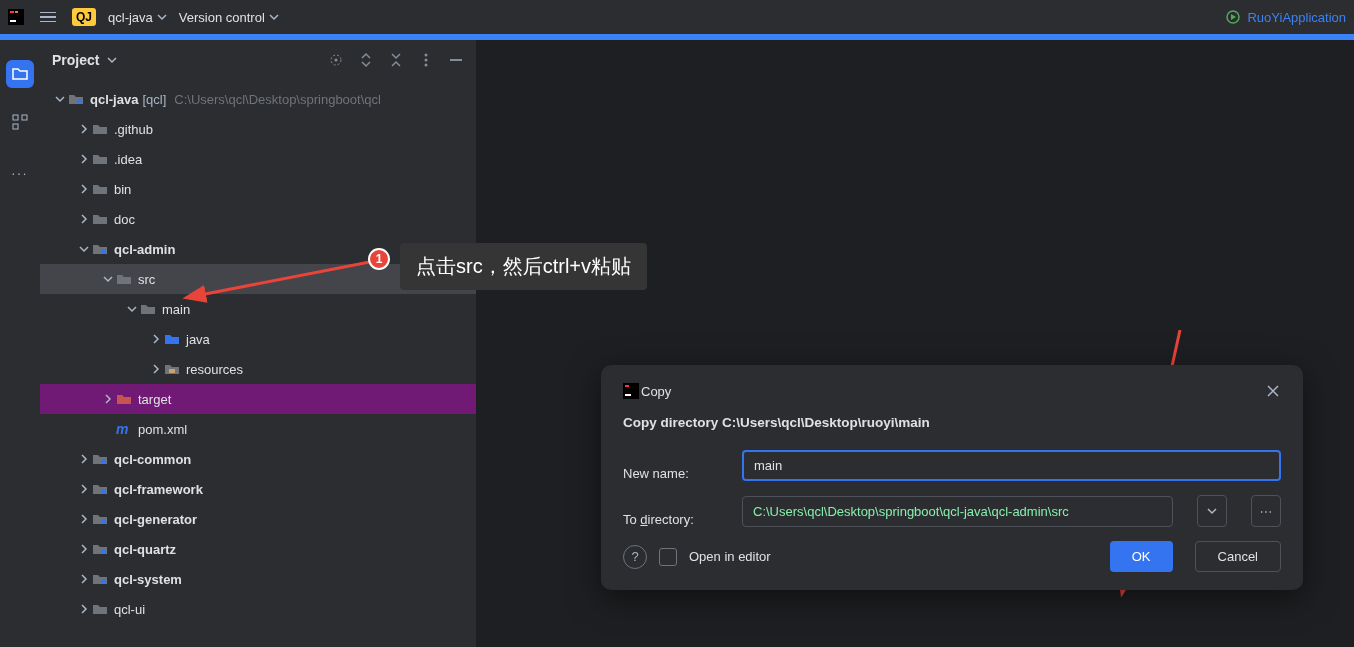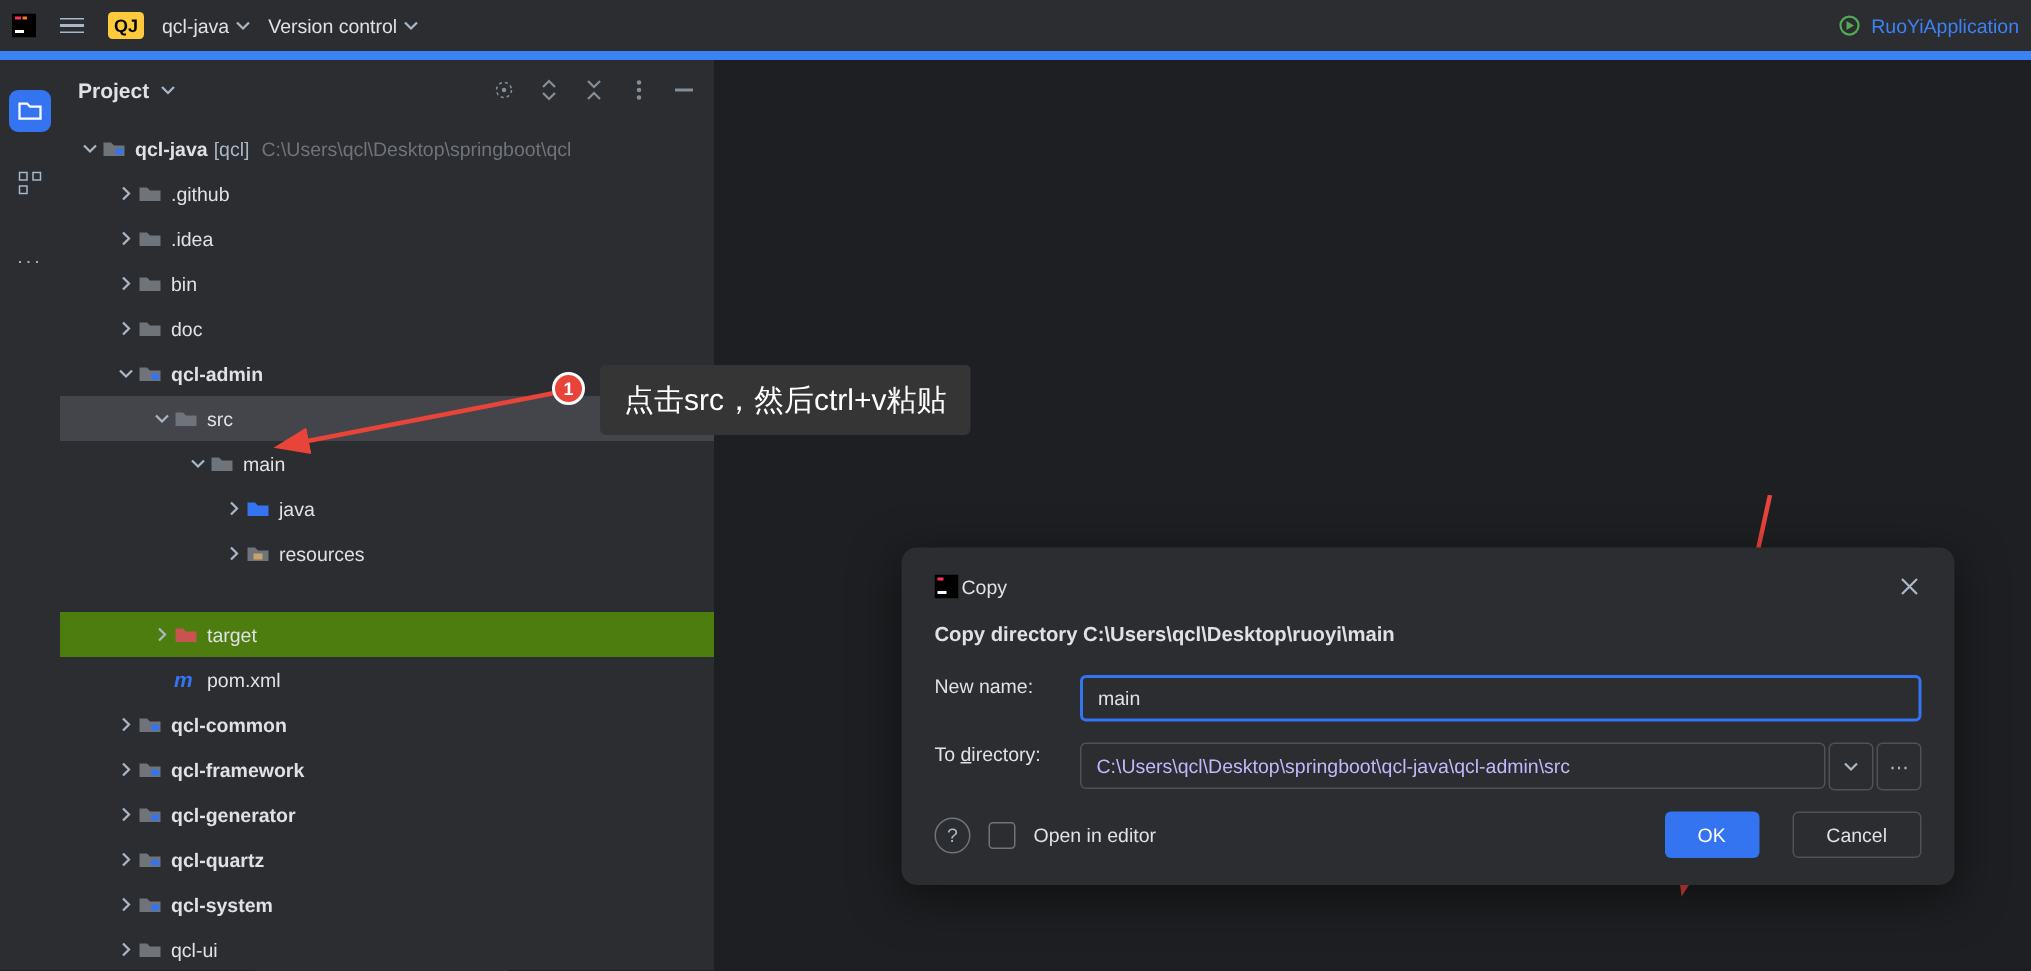--- a/index.html
+++ b/index.html
@@ -23,46 +23,46 @@
 
 .sidebar { width: 436px; background: #2b2d30; display: flex; flex-direction: column; }
 .sidebar-header { height: 40px; display: flex; align-items: center; padding: 0 12px; gap: 8px; }
 .sidebar-title { font-weight: 600; font-size: 14px; color: #dfe1e5; }
 .sidebar-actions { margin-left: auto; display: flex; gap: 14px; align-items: center; }
 .sidebar-action { width: 16px; height: 16px; cursor: pointer; opacity: 0.7; }
 
 .tree { flex: 1; overflow: auto; padding: 4px 0; }
 .tree-row { display: flex; align-items: center; height: 30px; cursor: pointer; white-space: nowrap; }
 .tree-row.selected { background: #43454a; }
-.tree-row.highlighted { background: #4d7c0f; margin-top: 24px; }
+.tree-row.highlighted { background: #701a75; }
 .tree-indent { flex-shrink: 0; }
 .tree-arrow { width: 16px; height: 16px; flex-shrink: 0; display: flex; align-items: center; justify-content: center; }
 .tree-icon { width: 16px; height: 16px; margin-right: 6px; flex-shrink: 0; }
 .tree-label { color: #dfe1e5; }
 .tree-label.bold { font-weight: 600; }
 .tree-path { color: #6f737a; margin-left: 8px; font-size: 13px; }
 .tree-bracket { color: #a9b7c6; margin-left: 4px; }
 
 .editor { flex: 1; background: #1e1f22; position: relative; }
 
 .annotation { position: absolute; pointer-events: none; z-index: 5; }
 .anno-badge { position: absolute; width: 22px; height: 22px; border-radius: 50%; background: #e8443a; color: #fff; display: flex; align-items: center; justify-content: center; font-size: 12px; font-weight: bold; border: 2px solid #fff; }
 .anno-text { position: absolute; background: #353535; color: #fff; padding: 10px 16px; font-size: 20px; border-radius: 4px; white-space: nowrap; }
 .arrow-svg { position: absolute; }
 
 .dialog { position: absolute; left: 601px; top: 365px; width: 702px; background: #2b2d30; border-radius: 10px; box-shadow: 0 8px 32px rgba(0,0,0,0.5); z-index: 10; padding: 18px 22px; }
 .dialog-header { display: flex; align-items: center; gap: 2px; margin-bottom: 16px; }
 .dialog-title { color: #dfe1e5; font-size: 13px; }
 .dialog-close { margin-left: auto; cursor: pointer; width: 16px; height: 16px; }
 .dialog-subtitle { color: #dfe1e5; font-weight: 600; font-size: 13.5px; margin-bottom: 20px; }
-.dialog-row { display: flex; align-items: flex-start; margin-bottom: 14px; gap: 2px; }
+.dialog-row { display: flex; align-items: flex-end; margin-bottom: 14px; gap: 24px; }
 .dialog-label { width: 95px; color: #dfe1e5; font-size: 13px; }
 .dialog-label u { text-decoration: underline; }
 .dialog-input { flex: 1; background: #2b2d30; border: 2px solid #3574f0; border-radius: 4px; padding: 6px 10px; color: #dfe1e5; font-size: 13px; outline: none; }
-.dialog-combo { flex: 1; background: #2b2d30; border: 1px solid #4e5157; border-radius: 4px; padding: 7px 10px; color: #c4b5fd; font-size: 13px; display: flex; align-items: center; }
+.dialog-combo { flex: 1; background: #2b2d30; border: 1px solid #4e5157; border-radius: 4px; padding: 7px 10px; color: #86efac; font-size: 13px; display: flex; align-items: center; }
 .combo-btn { width: 30px; height: 32px; border: 1px solid #4e5157; border-radius: 4px; display: flex; align-items: center; justify-content: center; cursor: pointer; }
 .dialog-hint { color: #6f737a; font-size: 12px; margin-left: 115px; margin-top: -6px; margin-bottom: 18px; }
 .dialog-footer { display: flex; align-items: center; gap: 12px; }
 .help-btn { width: 24px; height: 24px; border: 1.5px solid #6f737a; border-radius: 50%; display: flex; align-items: center; justify-content: center; color: #a9b7c6; cursor: pointer; font-size: 13px; }
 .checkbox { width: 18px; height: 18px; border: 1.5px solid #6f737a; border-radius: 3px; cursor: pointer; }
 .checkbox-label { color: #dfe1e5; font-size: 13px; }
 .dialog-buttons { margin-left: auto; display: flex; gap: 22px; }
 .btn { padding: 7px 22px; border-radius: 4px; cursor: pointer; font-size: 13px; border: none; }
 .btn-primary { background: #3574f0; color: #fff; }
 .btn-secondary { background: transparent; border: 1px solid #4e5157; color: #dfe1e5; }

